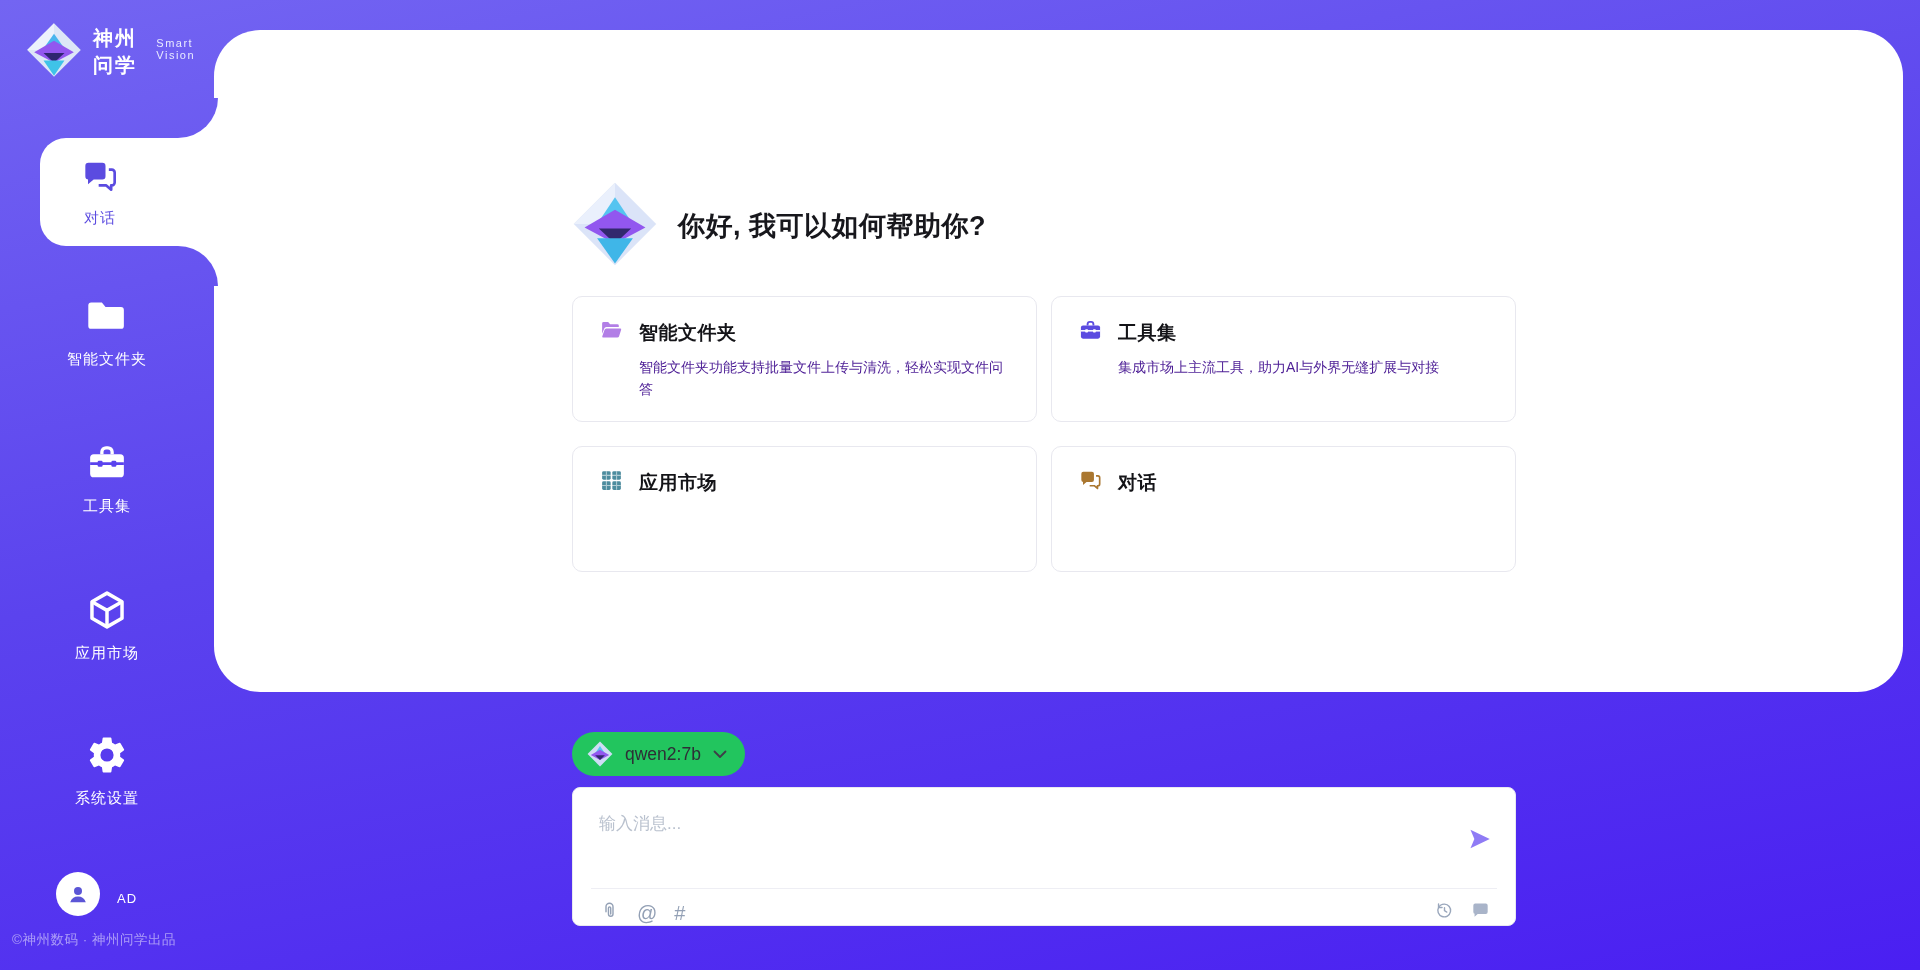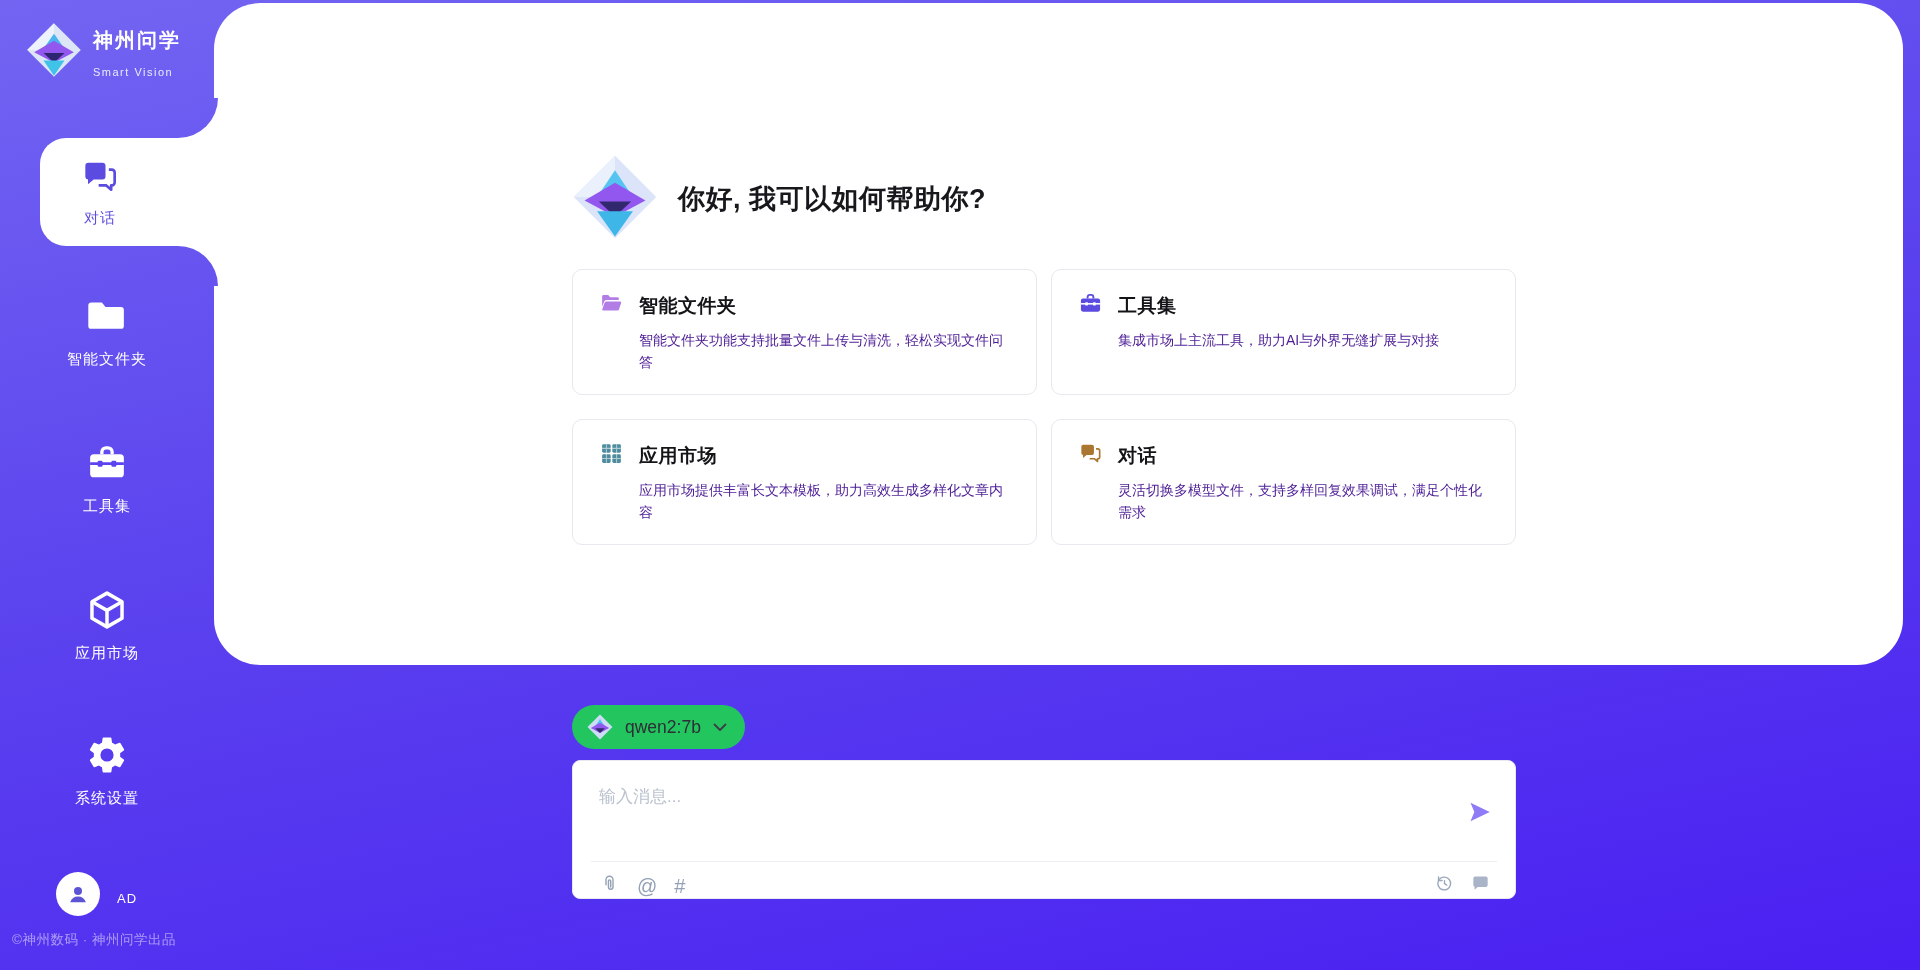--- a/index.html
+++ b/index.html
@@ -4,27 +4,27 @@
 <style>
   * { margin:0; padding:0; box-sizing:border-box; }
   html,body { width:1920px; height:970px; font-family:"Liberation Sans","DejaVu Sans",sans-serif; }
   .page {
     position:relative; width:1920px; height:970px; overflow:hidden;
     background:linear-gradient(168deg,#7365f2 0%,#5b43ee 45%,#4a1ff2 100%);
     background-attachment:fixed;
   }
 
   
-  .main-panel { position:absolute; left:214px; top:3px; width:1689px; height:662px;
+  .main-panel { position:absolute; left:214px; top:30px; width:1689px; height:662px;
     background:#ffffff; border-radius:46px; z-index:1; }
 
   
   .sidebar { position:absolute; left:0; top:0; width:214px; height:100%; z-index:2; }
   .brand { position:absolute; top:22px; left:26px; display:flex; align-items:center; gap:11px; }
-  .brand-text { display:flex; flex-direction:column; }
+  .brand-text { display:flex; flex-direction:row; }
   .brand-name { font-size:20px; font-weight:700; color:#fff; letter-spacing:2px; }
   .brand-sub { font-size:11px; color:#e9ebff; letter-spacing:1.5px; margin-top:12px; }
 
   .tab-active { position:absolute; left:40px; top:138px; width:178px; height:108px;
     background:#fff; border-radius:26px 0 0 26px; z-index:2;
     display:flex; flex-direction:column; align-items:center; justify-content:center;
     padding-right:58px; color:#5b4be0; cursor:pointer; }
   .tab-active .nav-label { color:#5b4be0; margin-top:8px; }
   .fillet-white { position:absolute; left:178px; width:40px; height:40px; background:#fff; z-index:2; }
   .fillet-purple { position:absolute; left:178px; width:40px; height:40px; z-index:3;
@@ -219,34 +219,32 @@
             <svg width="25" height="25" viewBox="0 0 24 24">
               <rect x="3" y="3" width="8.2" height="8.2" rx="1.4" fill="#4d8c9e"></rect>
               <rect x="12.8" y="3" width="8.2" height="8.2" rx="1.4" fill="#4d8c9e"></rect>
               <rect x="3" y="12.8" width="8.2" height="8.2" rx="1.4" fill="#4d8c9e"></rect>
               <rect x="12.8" y="12.8" width="8.2" height="8.2" rx="1.4" fill="#4d8c9e"></rect>
               <path d="M7.1 3v17.9M16.9 3v17.9M3 7.1h17.9M3 16.9h17.9" stroke="#ffffff" stroke-width="1" opacity="0.55"></path>
             </svg>
           </span>
           <span class="card-title">应用市场</span>
         </div>
-        <div class="card-desc">应用市场提供丰富长文本模板，助力高效生成多样化文章内容</div>
       </div>
 
       <div class="card">
         <div class="card-head">
           <span>
             <svg width="25" height="25" viewBox="0 0 24 24">
               <path d="M3.2 5.4A1.9 1.9 0 0 1 5.1 3.5h8.3a1.9 1.9 0 0 1 1.9 1.9v6.2a1.9 1.9 0 0 1-1.9 1.9H8.2l-3.4 2.9v-2.9H5.1a1.9 1.9 0 0 1-1.9-1.9z" fill="#aa7730"></path>
               <path d="M17.3 7.6h1.8a1.7 1.7 0 0 1 1.7 1.7v6a1.7 1.7 0 0 1-1.7 1.7h-.4v2.6l-3.1-2.6h-4.4" fill="none" stroke="#aa7730" stroke-width="1.6" stroke-linejoin="round"></path>
             </svg>
           </span>
           <span class="card-title">对话</span>
         </div>
-        <div class="card-desc">灵活切换多模型文件，支持多样回复效果调试，满足个性化需求</div>
       </div>
     </div>
 
     <div class="model-pill">
       <span>
         <svg width="26" height="26" viewBox="0 0 48 48" style="display:block">
           <polygon points="24,1 47,24 24,47 1,24" fill="#cfdcf5"></polygon>
           <polygon points="24,9 36,27 12,27" fill="#55c4f0"></polygon>
           <polygon points="24,16 41,26 24,35 7,26" fill="#9257ef"></polygon>
           <polygon points="24,35 33,26.5 15,26.5" fill="#32286e"></polygon>

